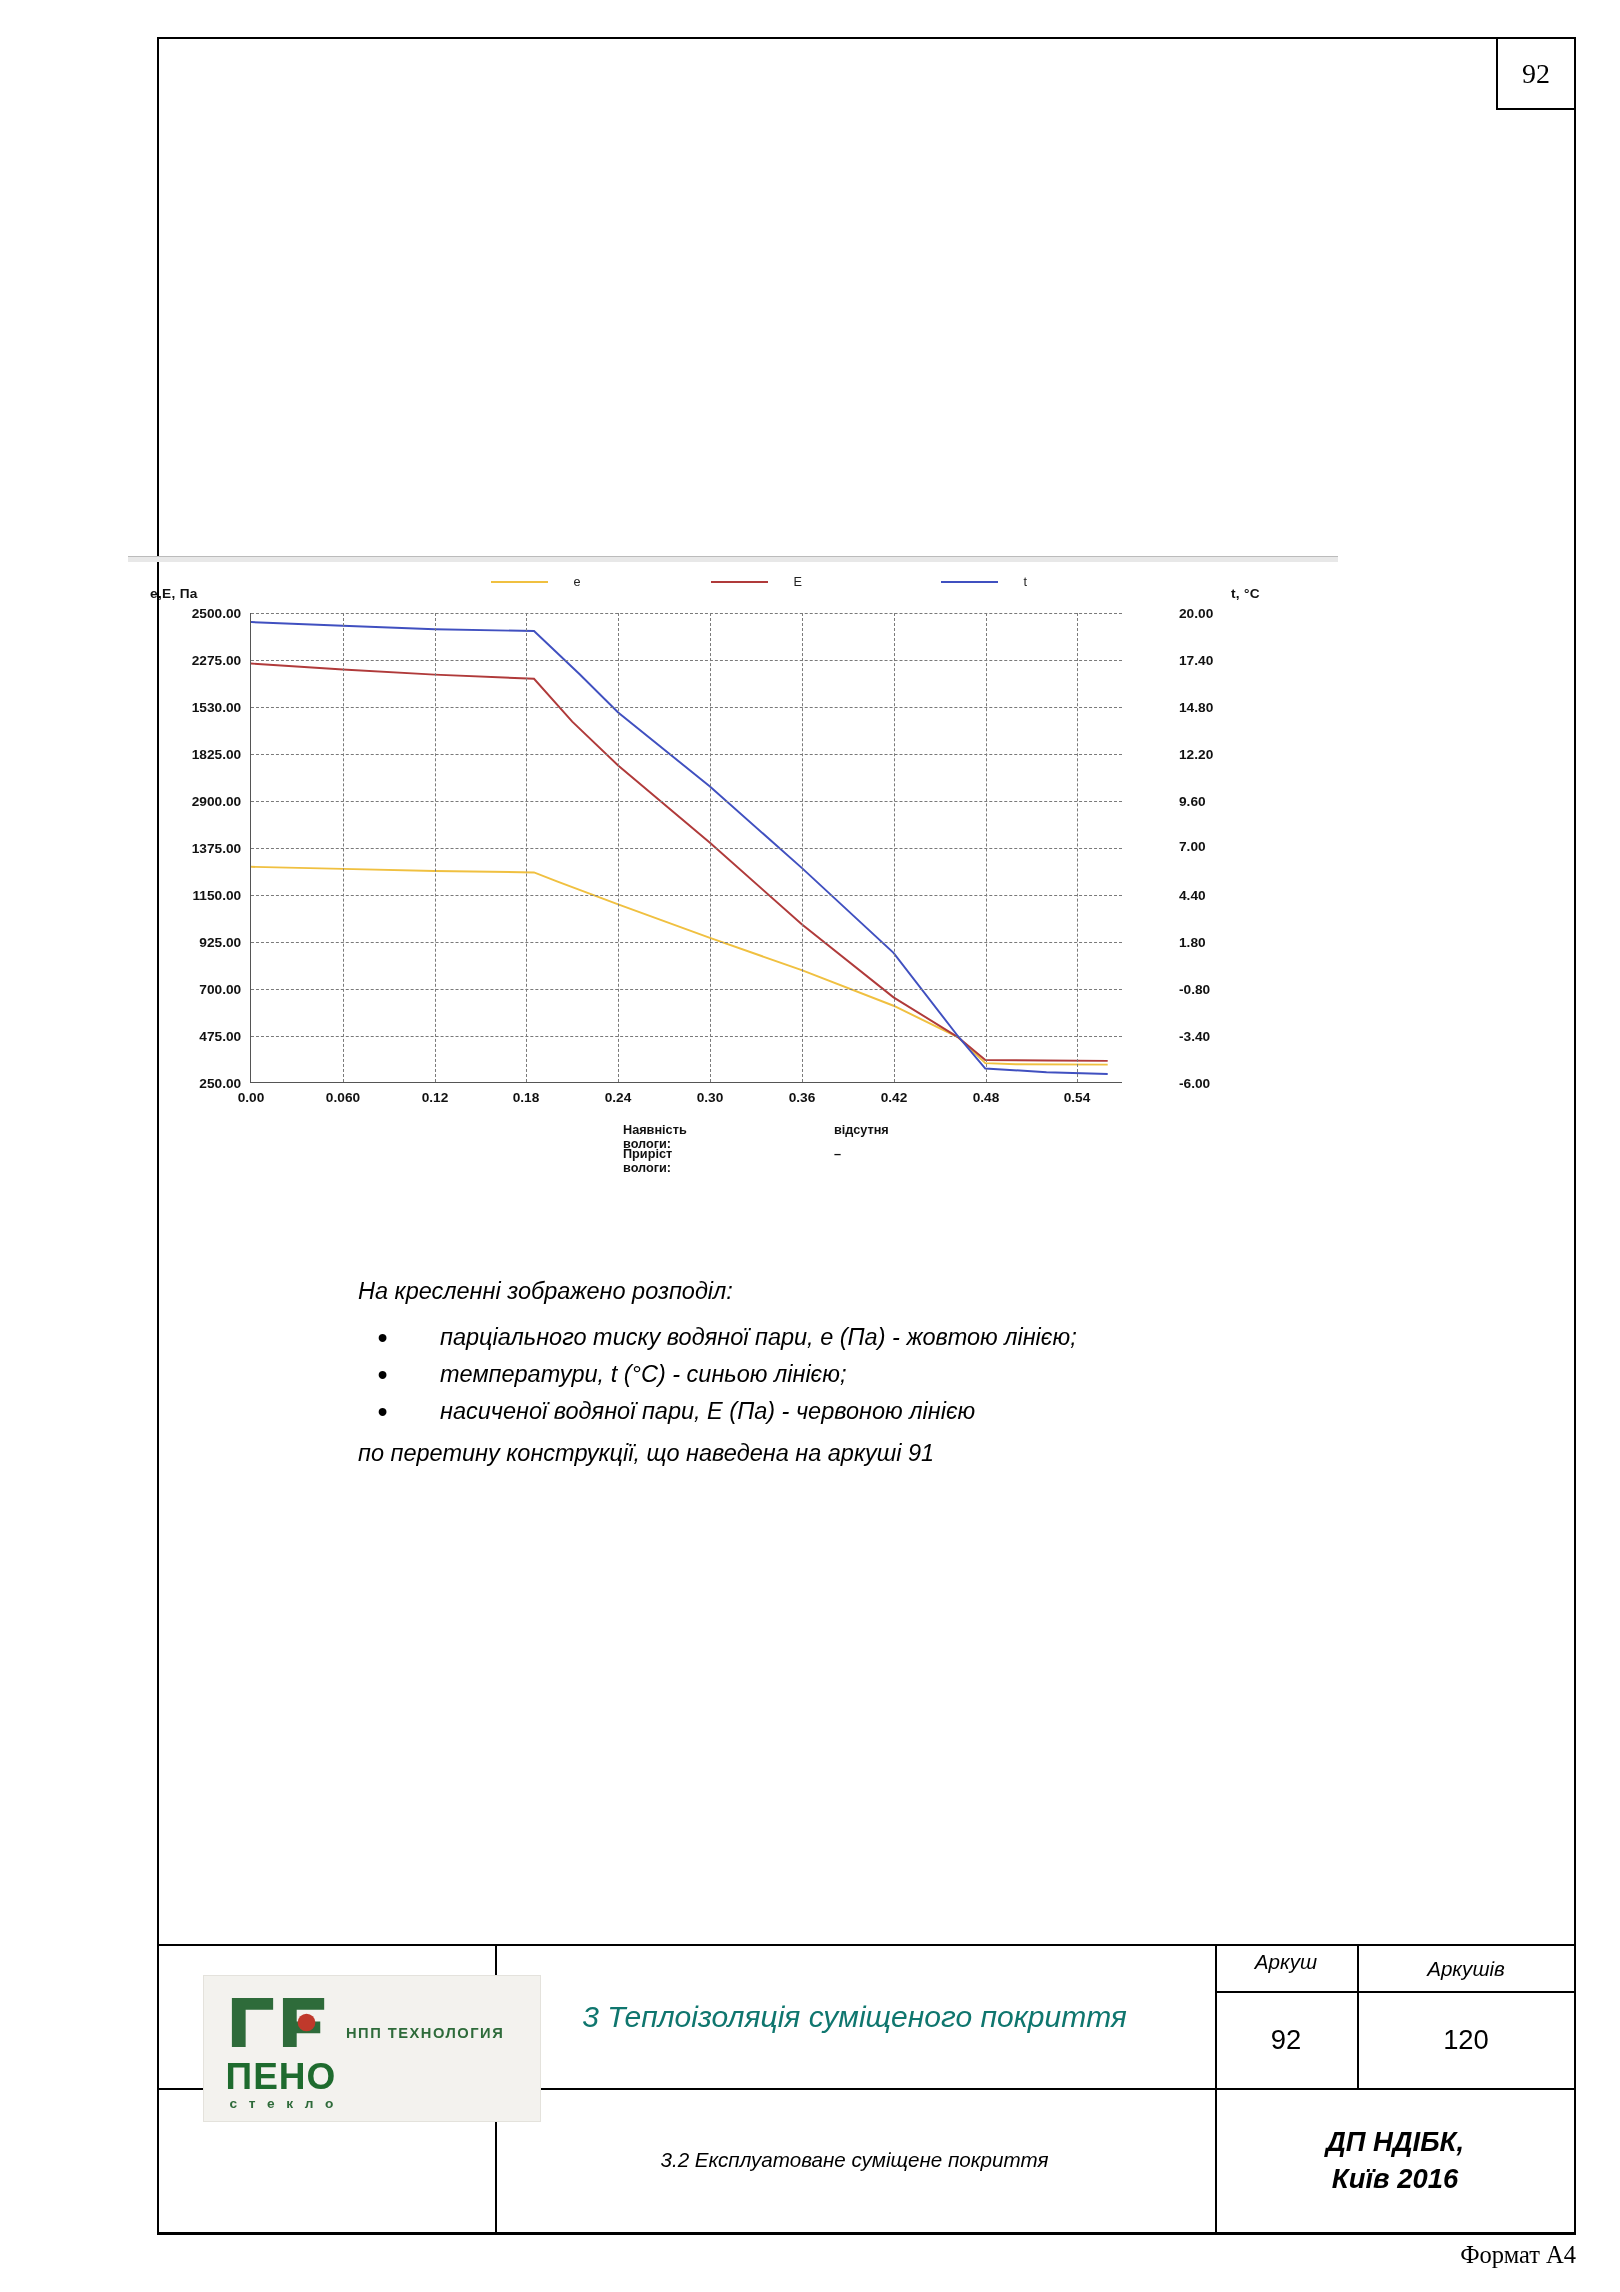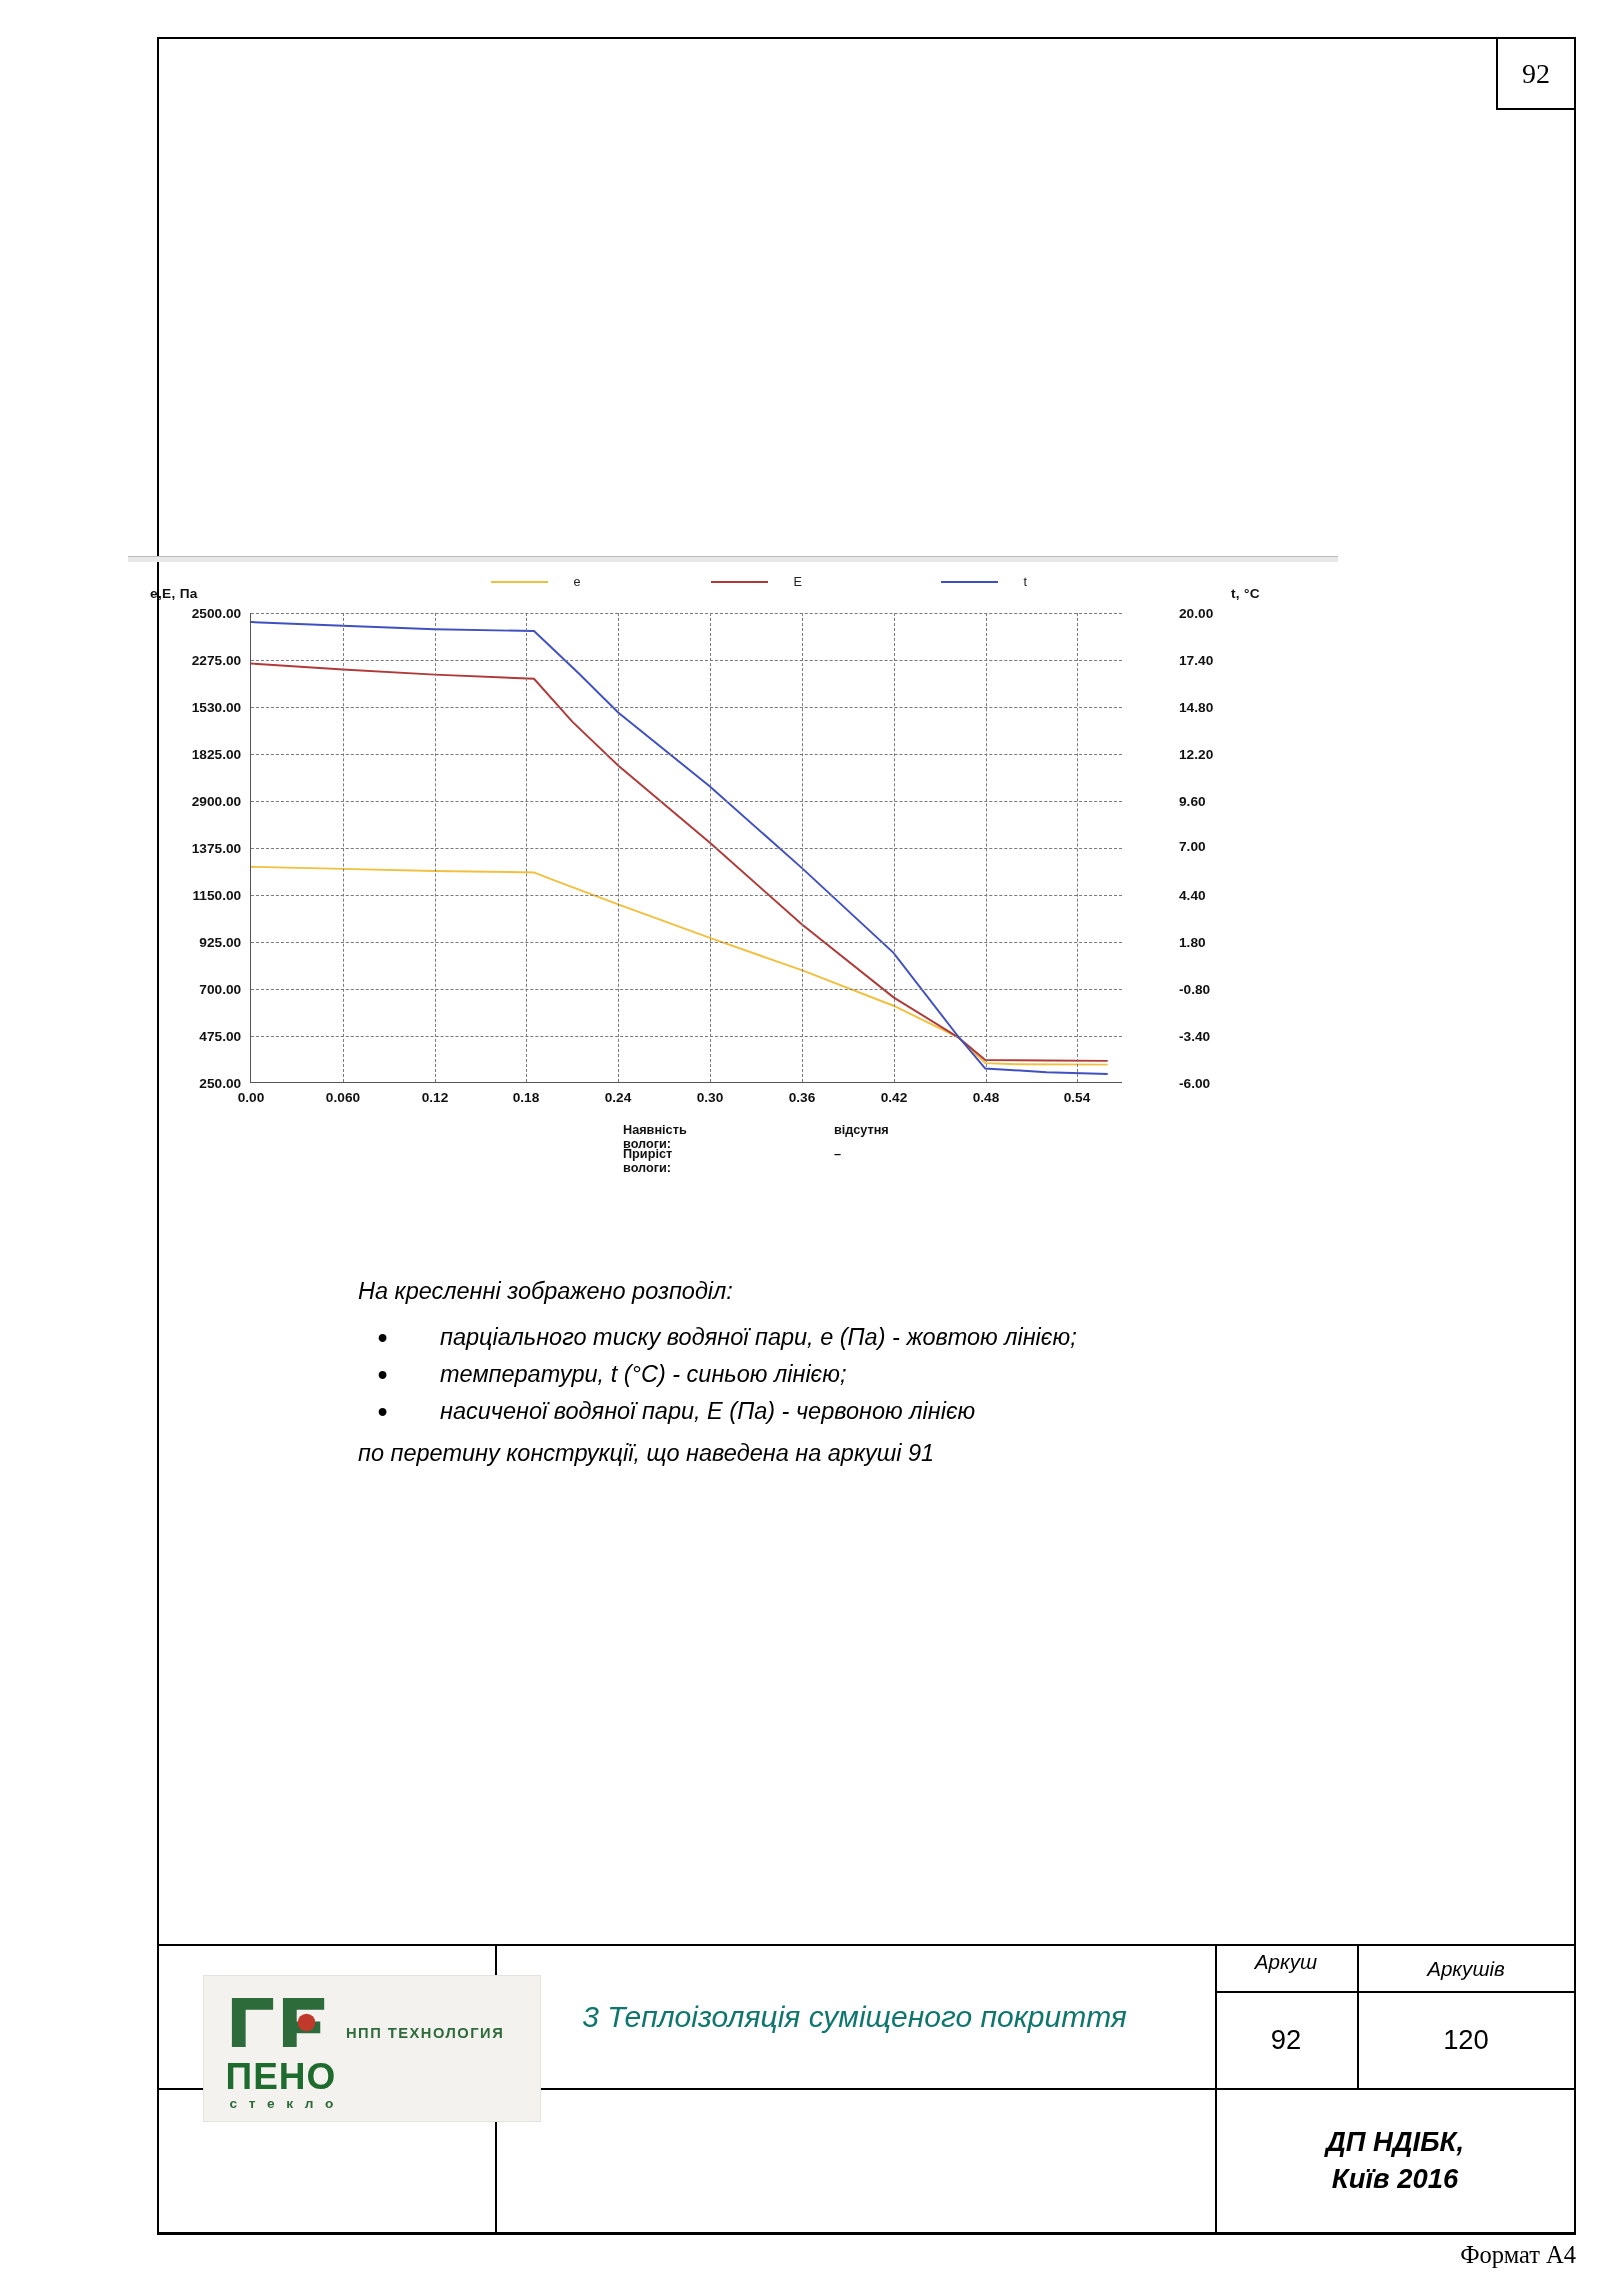--- a/index.html
+++ b/index.html
@@ -448,20 +448,21 @@
     </div>
 
     <div class="tb-cell tb-head" style="left:1056px; top:0; width:142px; height:32px;">Аркуш</div>
     <div class="tb-cell tb-head" style="left:1198px; top:0; width:218px; height:45px;">Аркушів</div>
 
     <div class="tb-cell tb-main" style="left:336px; top:0; width:719px; height:142px; padding:0 13.7px;">3 Теплоізоляція суміщеного покриття</div>
 
     <div class="tb-cell tb-num" style="left:1056px; top:45px; width:142px; height:97px;">92</div>
     <div class="tb-cell tb-num" style="left:1198px; top:45px; width:218px; height:97px;">120</div>
 
+    <div class="tb-cell tb-sub" style="left:336px; top:142px; width:719px; height:145px; padding:0 118px;">3.2 Експлуатоване суміщене покриття</div>
 
     <div class="tb-cell tb-org" style="left:1056px; top:142px; width:360px; height:145px; white-space:pre-line;text-align:center;">ДП НДІБК,
 Київ 2016</div>
   </div>
 
   <div class="format-label">Формат А4</div>
 </div>
 
 
 </body></html>

